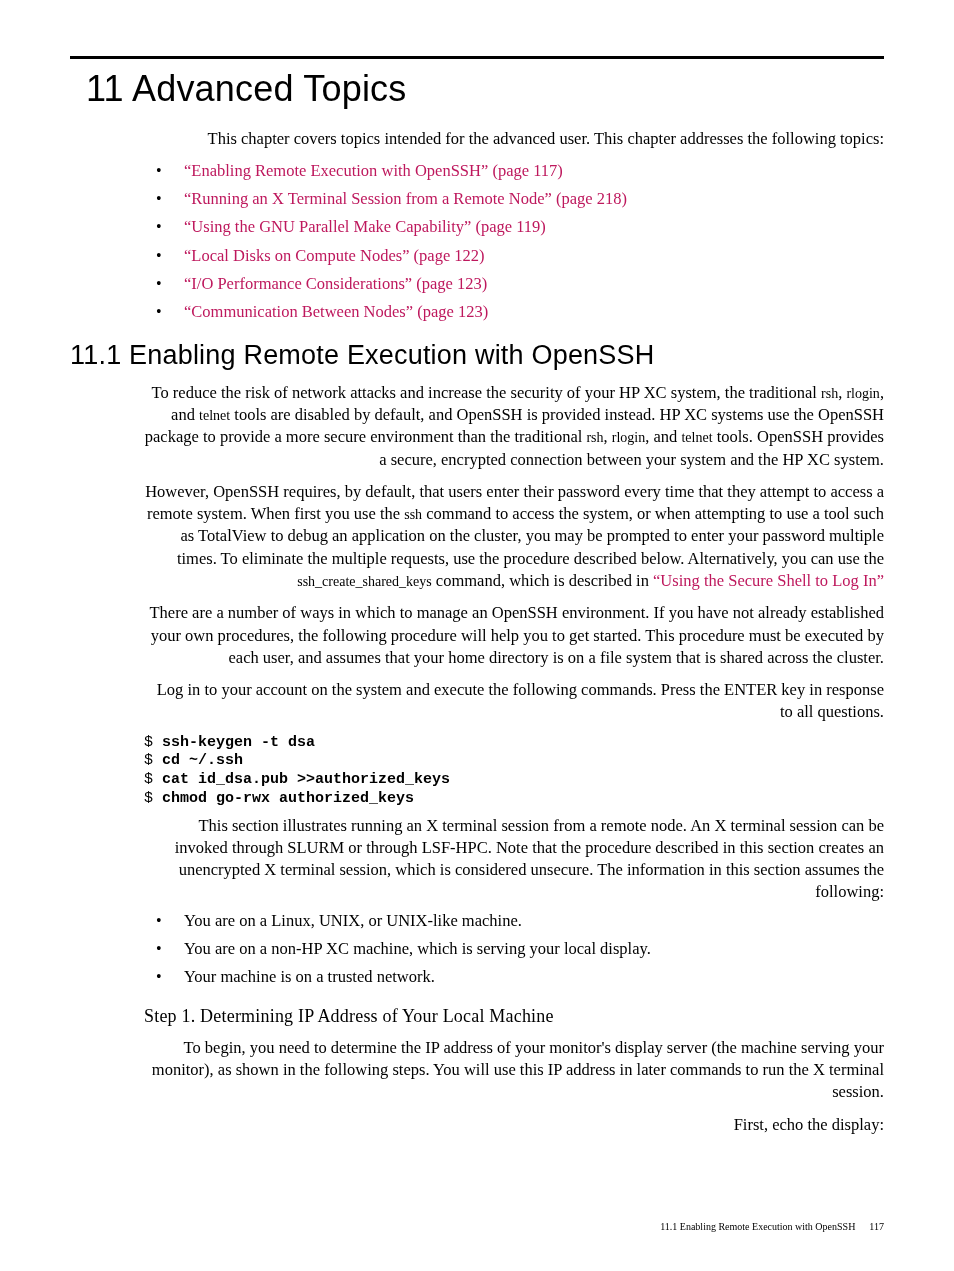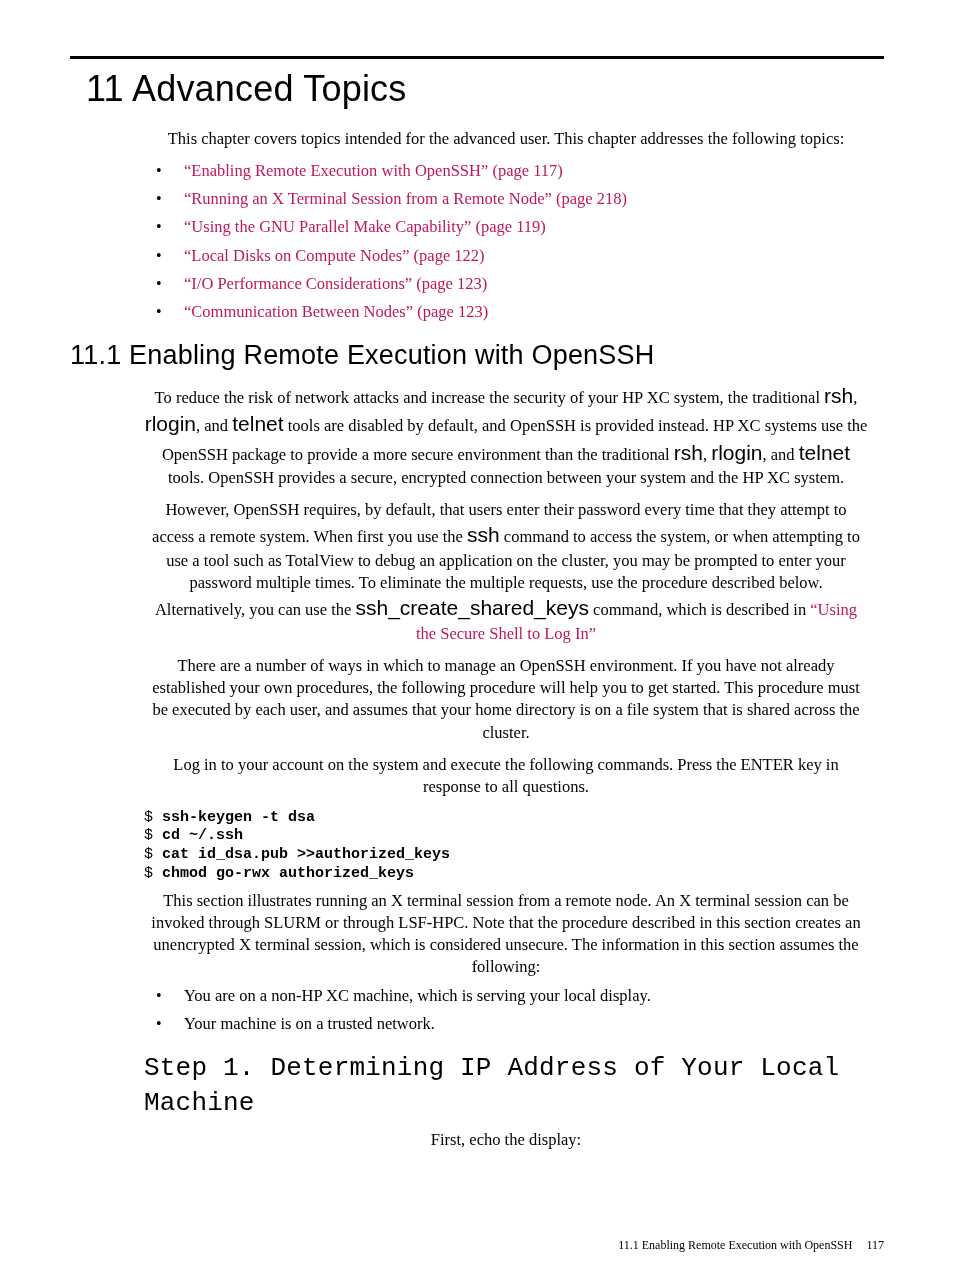--- a/index.html
+++ b/index.html
@@ -32,63 +32,63 @@
     letter-spacing: 0.2px;
   }
   h2.section {
     font-family: "Futura", "Century Gothic", "Trebuchet MS", Arial, sans-serif;
     font-weight: 300;
     font-size: 27px;
     margin: 14px 0 8px 0;
     letter-spacing: 0.2px;
   }
   h3.subsection {
-    font-family: Liberation Mono, monospace;
+    font-family: Liberation Serif, serif;
     font-weight: 300;
-    font-size: 26px;
+    font-size: 18px;
     margin: 16px 0 8px 0;
     letter-spacing: 0.2px;
   }
   .body-indent {
     margin-left: 74px;
   }
-  p { margin: 0 16px 10px 0; text-align: center; }
+  p { margin: 0 0 10px 0; text-align: right; }
   ul.bullets {
     list-style: none;
     margin: 4px 0 10px 0;
     padding: 0;
   }
   ul.bullets li {
     position: relative;
     padding-left: 40px;
     margin-bottom: 6px;
   }
   ul.bullets li::before {
     content: "•";
     position: absolute;
     left: 12px;
     top: 0;
     font-size: 16px;
   }
   .link { color: #be185d; }
   .bold-link { color: #000000; font-weight: normal; }
-  .mono { font-family: Liberation Sans, sans-serif; font-size: 21px; }
+  .mono { font-family: Liberation Serif, serif; font-size: 14px; }
   pre.code {
     font-family: "Courier New", Courier, monospace;
     font-size: 15px;
     line-height: 1.25;
     margin: 6px 0 6px 0;
     white-space: pre;
   }
   pre.code .cmd { font-weight: bold; }
   .footer {
     position: absolute;
-    bottom: 18px;
+    bottom: 38px;
     right: 70px;
-    font-size: 12px;
+    font-size: 10px;
   }
   .footer .pn { margin-left: 14px; }
   .tight { margin-bottom: 6px; }
 </style>
 </head>
 <body>
 
 <div class="page">
 
   <hr class="rule">
@@ -121,25 +121,27 @@
 <pre class="code"><span>$ </span><span class="cmd">ssh-keygen -t dsa</span>
 <span>$ </span><span class="cmd">cd ~/.ssh</span>
 <span>$ </span><span class="cmd">cat id_dsa.pub &gt;&gt;authorized_keys</span>
 <span>$ </span><span class="cmd">chmod go-rwx authorized_keys</span></pre>
   </div>
 
 
   <div class="body-indent">
     <p class="tight">This section illustrates running an X terminal session from a remote node. An X terminal session can be invoked through SLURM or through LSF-HPC. Note that the procedure described in this section creates an unencrypted X terminal session, which is considered unsecure. The information in this section assumes the following:</p>
     <ul class="bullets">
+      <li><span>You are on a Linux, UNIX, or UNIX-like machine.</span></li>
       <li><span>You are on a non-HP XC machine, which is serving your local display.</span></li>
       <li><span>Your machine is on a trusted network.</span></li>
     </ul>
 
     <h3 class="subsection">Step 1. Determining IP Address of Your Local Machine</h3>
+    <p>To begin, you need to determine the IP address of your monitor's display server (the machine serving your monitor), as shown in the following steps. You will use this IP address in later commands to run the X terminal session.</p>
     <p>First, echo the display:</p>
   </div>
 
   <div class="footer">
     <span>11.1 Enabling Remote Execution with OpenSSH</span><span class="pn">117</span>
   </div>
 
 </div>
 
 </body></html>

